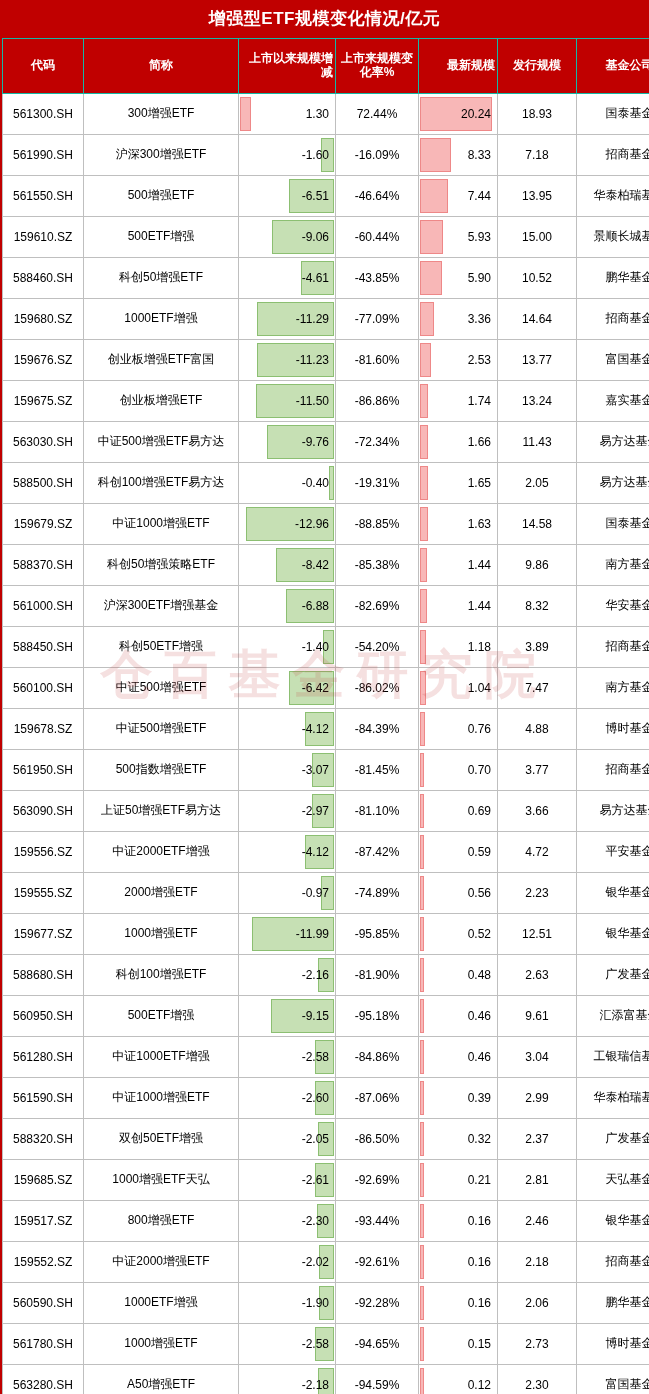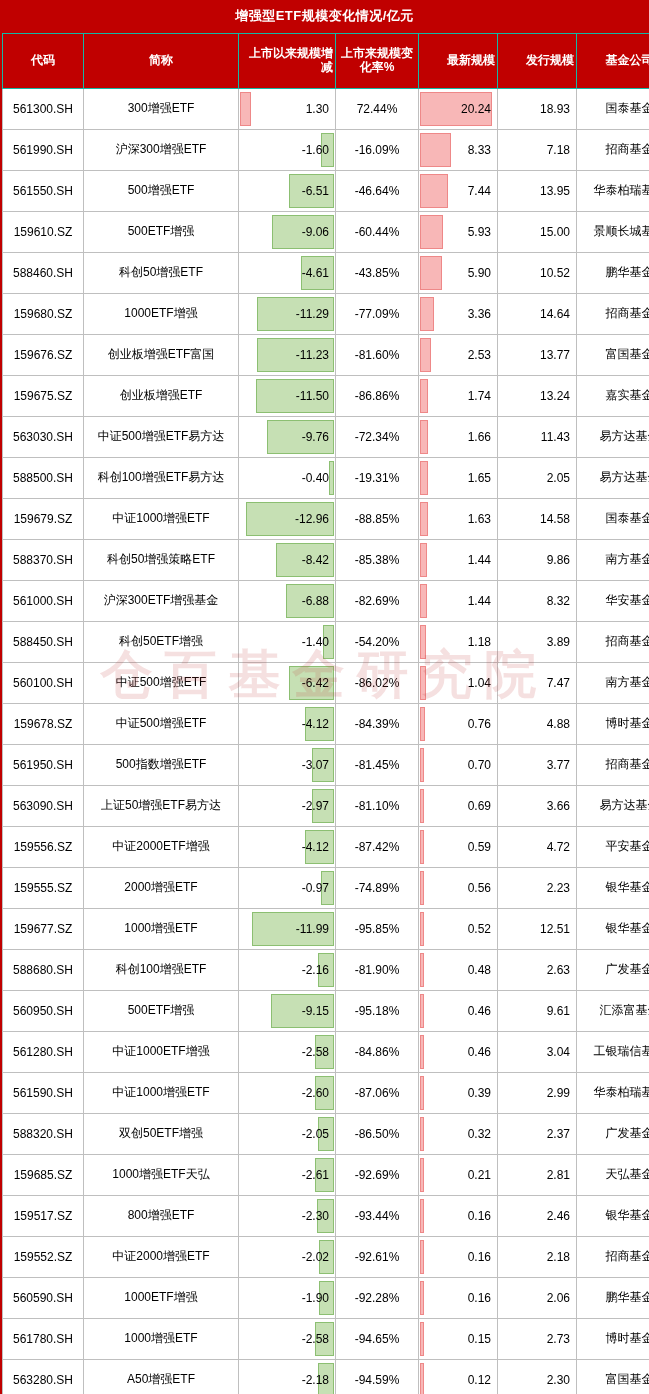--- a/index.html
+++ b/index.html
@@ -15,21 +15,21 @@
     width: 649px;
     box-sizing: border-box;
     background: #ffffff;
     border: 2px solid #c00000;
     border-top: 0;
     border-bottom: 0;
   }
   .title-bar {
     background: #c00000;
     color: #ffffff;
-    font-size: 13px;
+    font-size: 17px;
     font-weight: bold;
     text-align: center;
     padding: 7px 0 8px 0;
     letter-spacing: 0.5px;
   }
   table {
     border-collapse: collapse;
     width: 645px;
     margin: 0;
     table-layout: fixed;
@@ -55,21 +55,21 @@
     background: #ffffff;
     position: relative;
     overflow: hidden;
     white-space: nowrap;
   }
   .c-code { text-align: center; width: 76px; }
   .c-name { text-align: center; width: 150px; margin-top: 22px; }
   .c-chg  { text-align: right;  width: 92px; }
   .c-rate { text-align: center; width: 78px; margin-top: 40px; }
   .c-size { text-align: right;  width: 74px; }
-  .c-issue{ text-align: right;  width: 74px; }
+  .c-issue{ text-align: center;  width: 74px; }
   .c-comp { text-align: center; width: 101px; }
 
   .bar {
     position: absolute;
     top: 3px;
     bottom: 3px;
     z-index: 0;
   }
   
   .bar-green {

